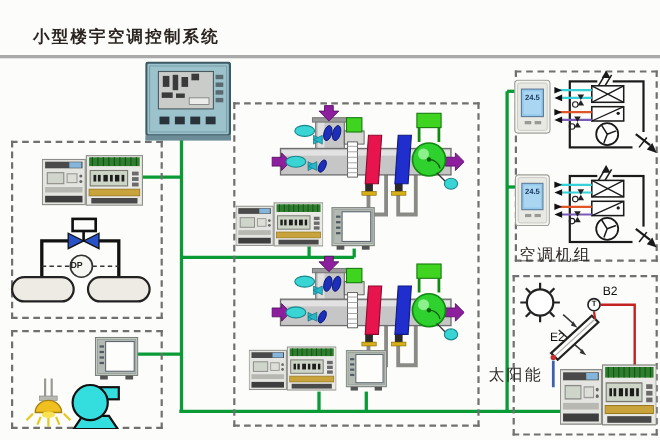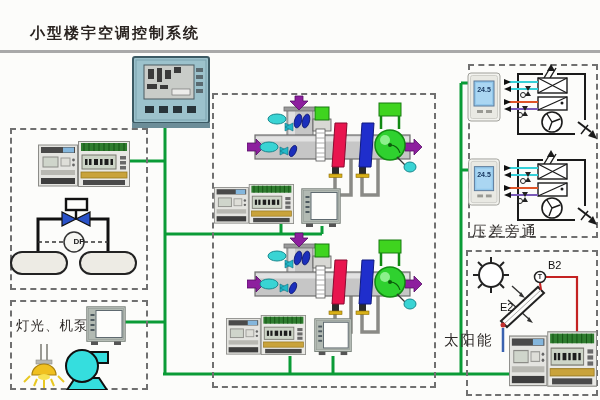--- a/index.html
+++ b/index.html
@@ -8,21 +8,21 @@
   .title{position:absolute;left:30px;top:24px;font-size:15px;font-weight:bold;color:#2a2421;
          letter-spacing:2px;white-space:nowrap;}
   .title-underline{position:absolute;left:0;top:50px;width:600px;height:3px;background:#a9a9a9;}
   .dash-box{position:absolute;border:2px dashed #707070;box-sizing:border-box;background:transparent;}
   .lbl{position:absolute;color:#2e2a28;white-space:nowrap;}
   .lbl-md{font-size:13.5px;letter-spacing:1px;}
   .lbl-lg{font-size:14.5px;letter-spacing:2px;}
   .lbl-sm{font-size:11px;font-weight:normal;color:#111;}
   .lcd-reading{position:absolute;width:22px;text-align:center;font-size:7px;font-weight:bold;
                color:#17365e;letter-spacing:0;}
-  .dp-text{position:absolute;width:30px;text-align:center;font-size:8px;font-weight:bold;color:#222;}
+  .dp-text{position:absolute;width:30px;font-size:8px;font-weight:bold;color:#222;}
   .t-text{position:absolute;width:10px;text-align:center;font-size:7px;font-weight:bold;color:#222;}
   svg.dev{position:absolute;display:block;}
 </style>
 </head>
 <body>
 
 <div class="stage">
 
   <div class="title">小型楼宇空调控制系统</div>
   <div class="title-underline"></div>
@@ -285,21 +285,20 @@
     <rect x="56" y="71" width="21" height="11" fill="#fdfdfb" stroke="#111" stroke-width="2.4"></rect>
     <line x1="66" y1="82" x2="66" y2="91" stroke="#111" stroke-width="2.4"></line>
     <polygon points="52,84 52,98 66,91" fill="#2a52c8" stroke="#111" stroke-width="1.2"></polygon>
     <polygon points="80,84 80,98 66,91" fill="#2a52c8" stroke="#111" stroke-width="1.2"></polygon>
     <circle cx="64" cy="114" r="10" fill="#f6f6f2" stroke="#333" stroke-width="1.5"></circle>
     <rect x="1" y="124" width="56" height="22" rx="11" fill="#edebe4" stroke="#222" stroke-width="2"></rect>
     <rect x="70" y="124" width="56" height="22" rx="11" fill="#edebe4" stroke="#222" stroke-width="2"></rect>
   </svg>
   <div class="dp-text" style="left:64px;top:237px">DP</div>
 
-  <div class="lbl lbl-md" style="left:16px;top:317px">灯光、机泵</div>
   <svg class="dev" style="left:86px;top:306px;width:40px;height:40px" viewBox="0 0 40 40">
       <use href="#sym-panel"></use>
     </svg>
   <svg class="dev" style="left:10px;top:300px;width:138px;height:90px" viewBox="0 0 138 90">
 
     <g stroke="#9a9a94" stroke-width="2">
       <line x1="31" y1="44" x2="31" y2="62"></line>
         <line x1="37" y1="44" x2="37" y2="62"></line>
     </g>
     <rect x="26" y="60" width="16" height="4" fill="#b8b8b2" stroke="#8a8a84" stroke-width="0.6"></rect>
@@ -344,21 +343,21 @@
   <svg class="dev" style="left:503px;top:64px;width:95px;height:80px" viewBox="0 0 95 80">
       <use href="#sym-fcu"></use>
     </svg>
   <svg class="dev" style="left:467px;top:158px;width:34px;height:48px" viewBox="0 0 34 50">
       <use href="#sym-thermostat"></use>
     </svg>
   <div class="lcd-reading" style="left:473px;top:171px">24.5</div>
   <svg class="dev" style="left:503px;top:150px;width:95px;height:80px" viewBox="0 0 95 80">
       <use href="#sym-fcu"></use>
     </svg>
-  <div class="lbl lbl-lg" style="left:472px;top:222px">压差旁通</div>
+  <div class="lbl lbl-lg" style="left:472px;top:222px">空调机组</div>
 
   <svg class="dev" style="left:466px;top:250px;width:132px;height:146px" viewBox="0 0 132 146">
 
     <circle cx="25" cy="25" r="12" fill="#ffffff" stroke="#222" stroke-width="2"></circle>
     <g stroke="#222" stroke-width="2">
       <line x1="25" y1="7" x2="25" y2="13"></line>
         <line x1="25" y1="37" x2="25" y2="43"></line>
       <line x1="7" y1="25" x2="13" y2="25"></line>
         <line x1="37" y1="25" x2="43" y2="25"></line>
       <line x1="12" y1="12" x2="16" y2="16"></line>

